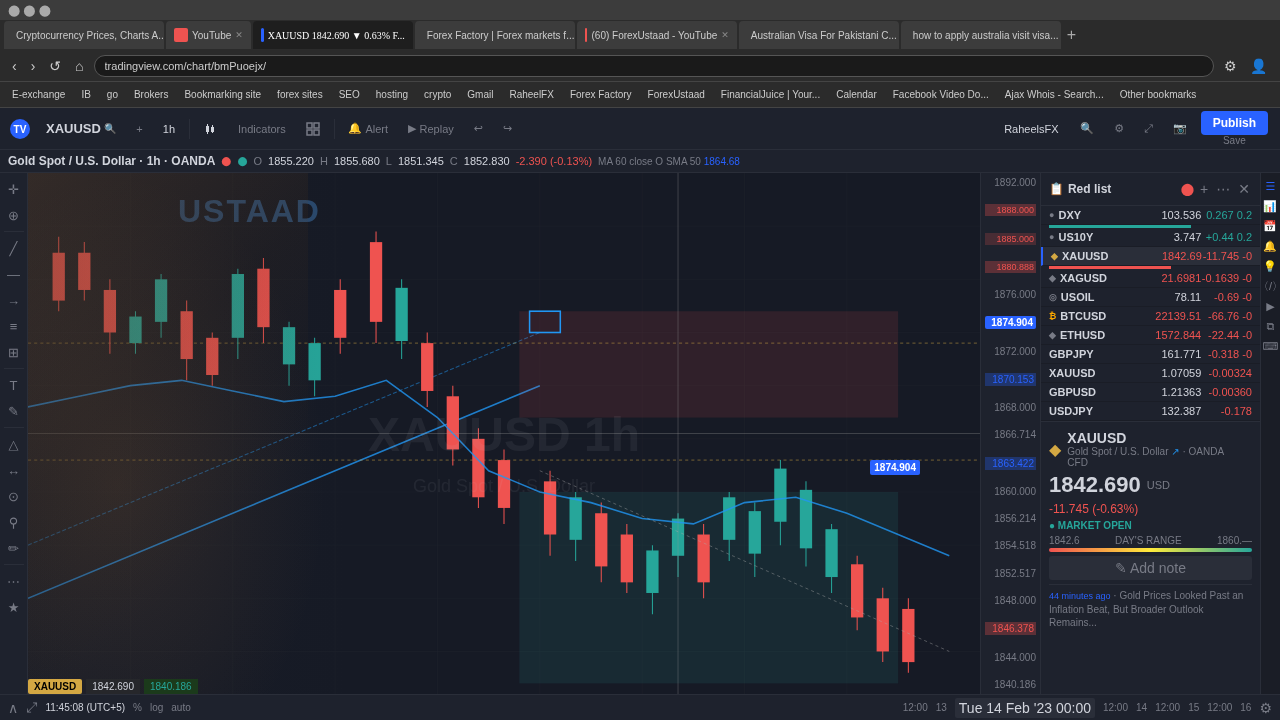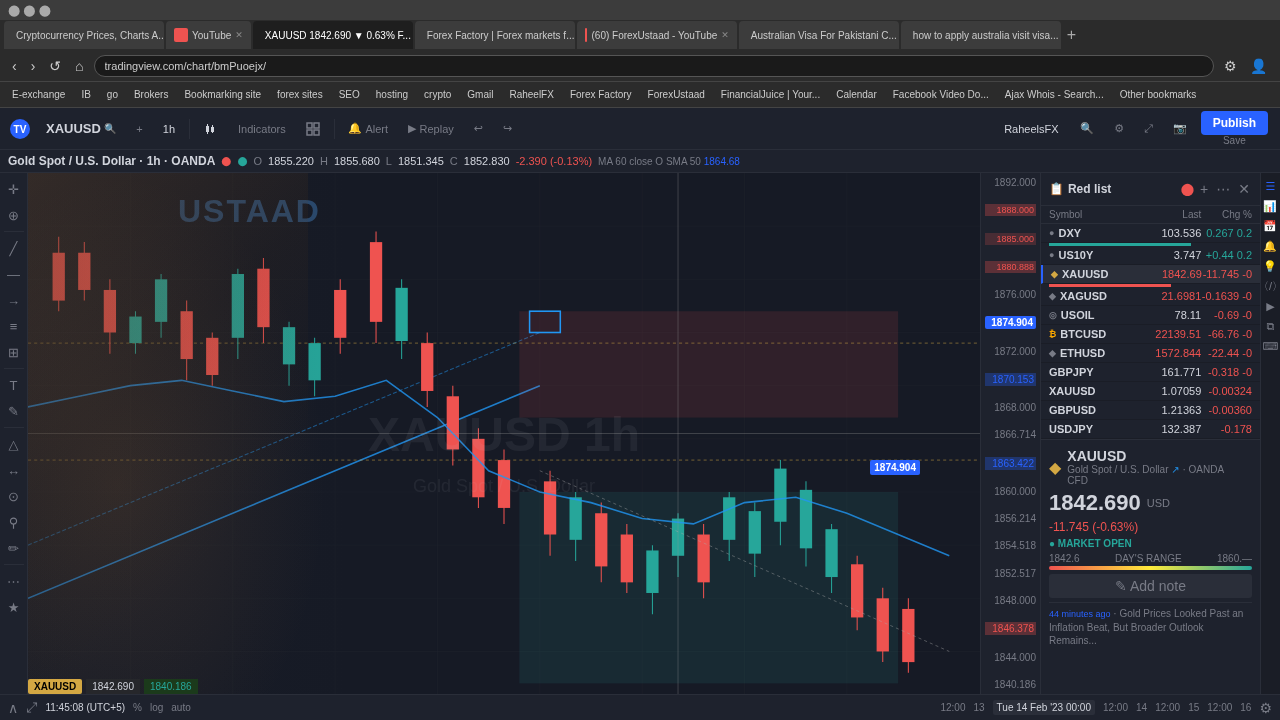--- a/index.html
+++ b/index.html
@@ -2,21 +2,21 @@
 <html><head>
   <meta charset="utf-8">
   <style>
     * { margin: 0; padding: 0; box-sizing: border-box; }
     body { width: 1280px; height: 720px; overflow: hidden; background: #1a1a2e; font-family: Arial, sans-serif; font-size: 11px; color: #d1d4dc; }
 
     
     .browser-chrome { background: #3c3c3c; height: 20px; display: flex; align-items: center; padding: 0 8px; }
     .browser-tabs { background: #2b2b2b; height: 30px; display: flex; align-items: center; padding: 0 4px; gap: 2px; }
     .browser-tab { background: #3c3c3c; color: #ccc; font-size: 10px; padding: 4px 8px; border-radius: 4px 4px 0 0; max-width: 160px; white-space: nowrap; overflow: hidden; text-overflow: ellipsis; display: flex; align-items: center; gap: 4px; height: 28px; }
-    .browser-tab.active { background: #1e1e1e; color: #fff; }
+    .browser-tab.active { background: #1e1e1e; color: #fff; font-family: Liberation Serif, serif; }
     .tab-close { color: #888; font-size: 9px; margin-left: auto; cursor: pointer; }
     .browser-nav { background: #2b2b2b; height: 32px; display: flex; align-items: center; padding: 0 8px; gap: 6px; border-bottom: 1px solid #444; }
     .nav-btn { color: #ccc; font-size: 14px; cursor: pointer; padding: 2px 4px; }
     .url-bar { background: #1a1a1a; border: 1px solid #555; border-radius: 12px; color: #ccc; font-size: 11px; padding: 3px 10px; flex: 1; height: 22px; }
     .bookmarks-bar { background: #2b2b2b; height: 26px; display: flex; align-items: center; padding: 0 8px; gap: 8px; border-bottom: 1px solid #444; overflow: hidden; }
     .bookmark-item { color: #ccc; font-size: 10px; white-space: nowrap; cursor: pointer; padding: 2px 4px; }
 
     
     .tv-container { display: flex; flex-direction: column; height: calc(720px - 108px); background: #161a25; }
     .tv-header { background: #1e222d; height: 42px; display: flex; align-items: center; padding: 0 8px; gap: 8px; border-bottom: 1px solid #2a2e39; }
@@ -480,25 +480,20 @@
     <div class="right-panel">
       <div class="panel-header">
         <span style="color:#ef5350;font-size:12px;">📋</span>
         <span class="panel-title">Red list</span>
         <span style="color:#ef5350;font-size:12px;">⬤</span>
         <span class="panel-icon-btn">+</span>
         <span class="panel-icon-btn">⋯</span>
         <span class="panel-icon-btn">✕</span>
       </div>
 
-      <div class="watchlist-header">
-        <span class="wl-col-symbol">Symbol</span>
-        <span class="wl-col-last">Last</span>
-        <span class="wl-col-chg">Chg %</span>
-      </div>
 
       <div class="watchlist-item">
         <span class="wl-symbol">
           <span style="color:#787b86;font-size:9px;">●</span>DXY
         </span>
         <span class="wl-last">103.536</span>
         <span class="wl-chg pos">0.267 0.2</span>
       </div>
       <div style="height:3px;margin:0 8px;background:linear-gradient(to right,#26a69a 70%,#1e222d 30%);"></div>
 
@@ -633,21 +628,21 @@
     <span style="font-size:14px;cursor:pointer;">∧</span>
     <span style="font-size:14px;cursor:pointer;">⤢</span>
     <span class="bt-time">11:45:08 (UTC+5)</span>
     <span style="color:#787b86;">%</span>
     <span class="bt-btn">log</span>
     <span class="bt-btn">auto</span>
     <span class="spacer"></span>
 
     <span style="color:#787b86;font-size:10px;">12:00</span>
     <span style="color:#787b86;font-size:10px;">13</span>
-    <span style="background:#2a2e39;color:#d1d4dc;font-size:10px;padding:2px 4px;border-radius:2px;">Tue 14 Feb '23  00:00</span>
+    <span style="background:#2a2e39;color:#d1d4dc;font-size:14px;padding:2px 4px;border-radius:2px;">Tue 14 Feb '23  00:00</span>
     <span style="color:#787b86;font-size:10px;">12:00</span>
     <span style="color:#787b86;font-size:10px;">14</span>
     <span style="color:#787b86;font-size:10px;">12:00</span>
     <span style="color:#787b86;font-size:10px;">15</span>
     <span style="color:#787b86;font-size:10px;">12:00</span>
     <span style="color:#787b86;font-size:10px;">16</span>
     <span style="font-size:14px;cursor:pointer;">⚙</span>
   </div>
 
 </div>

